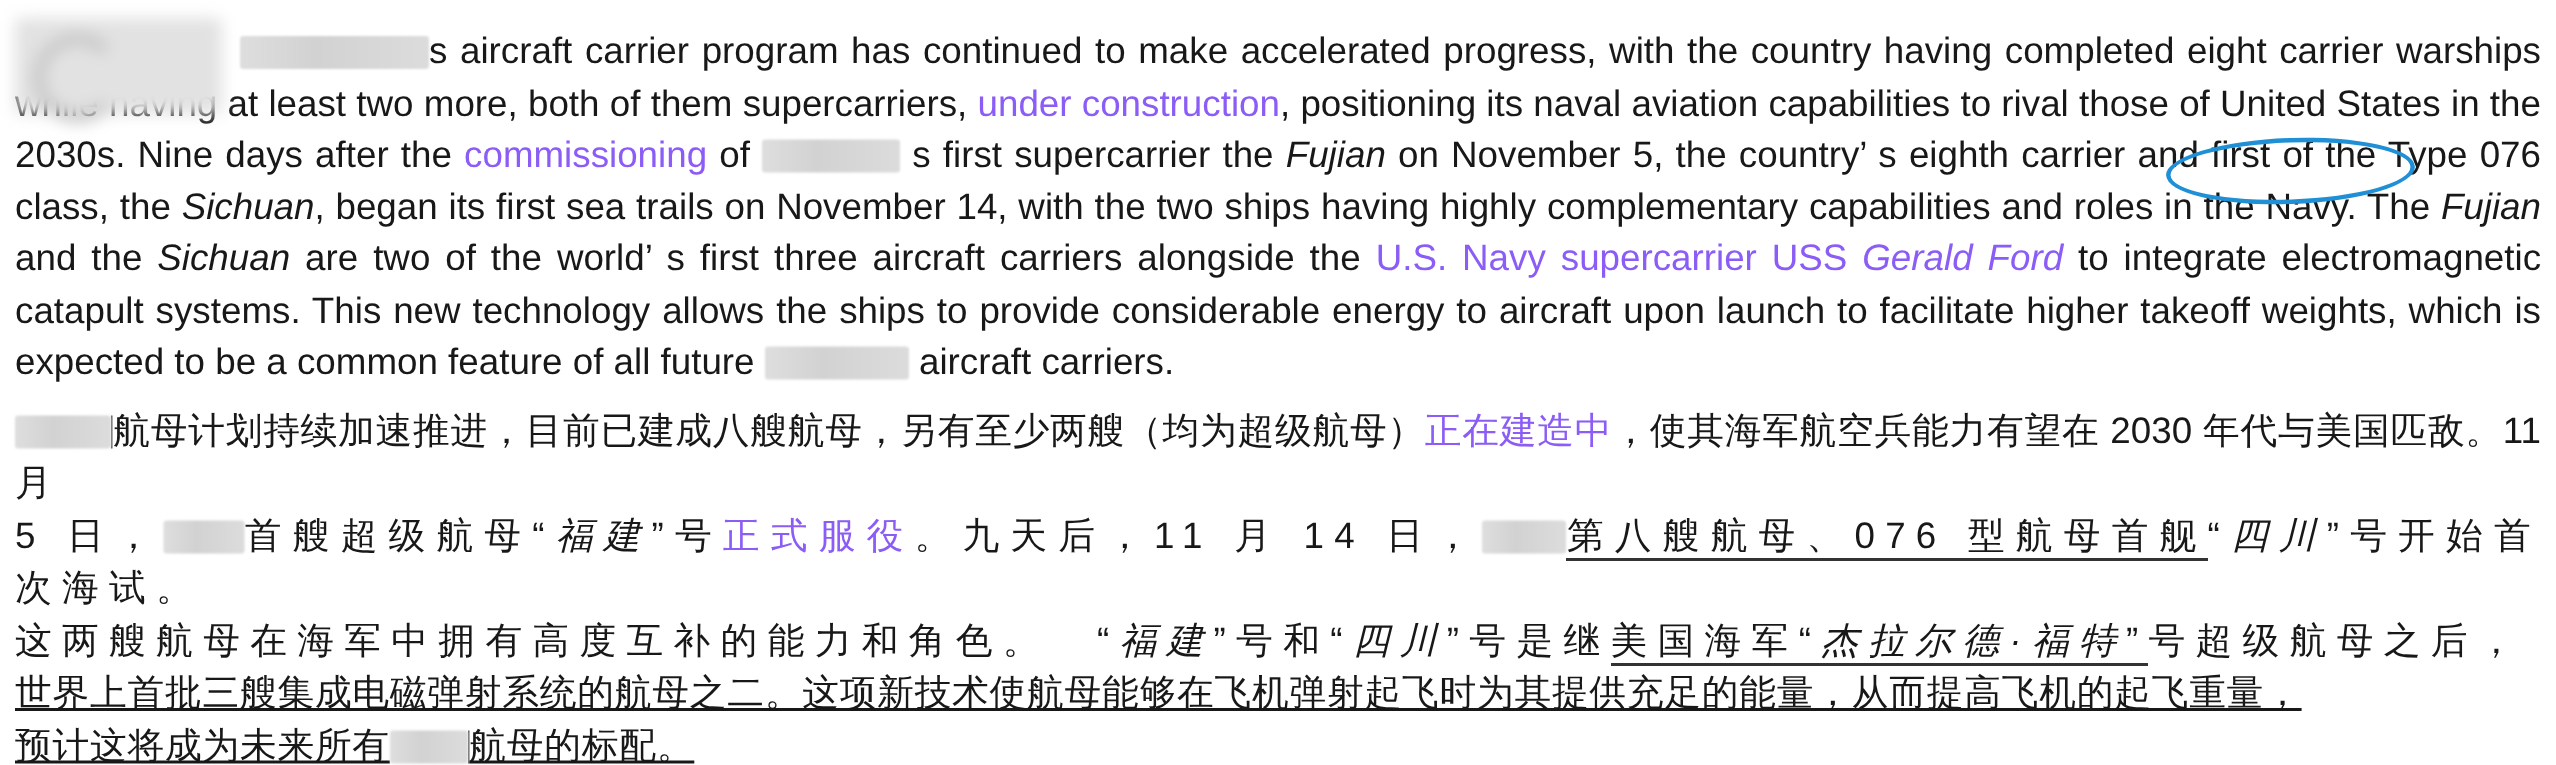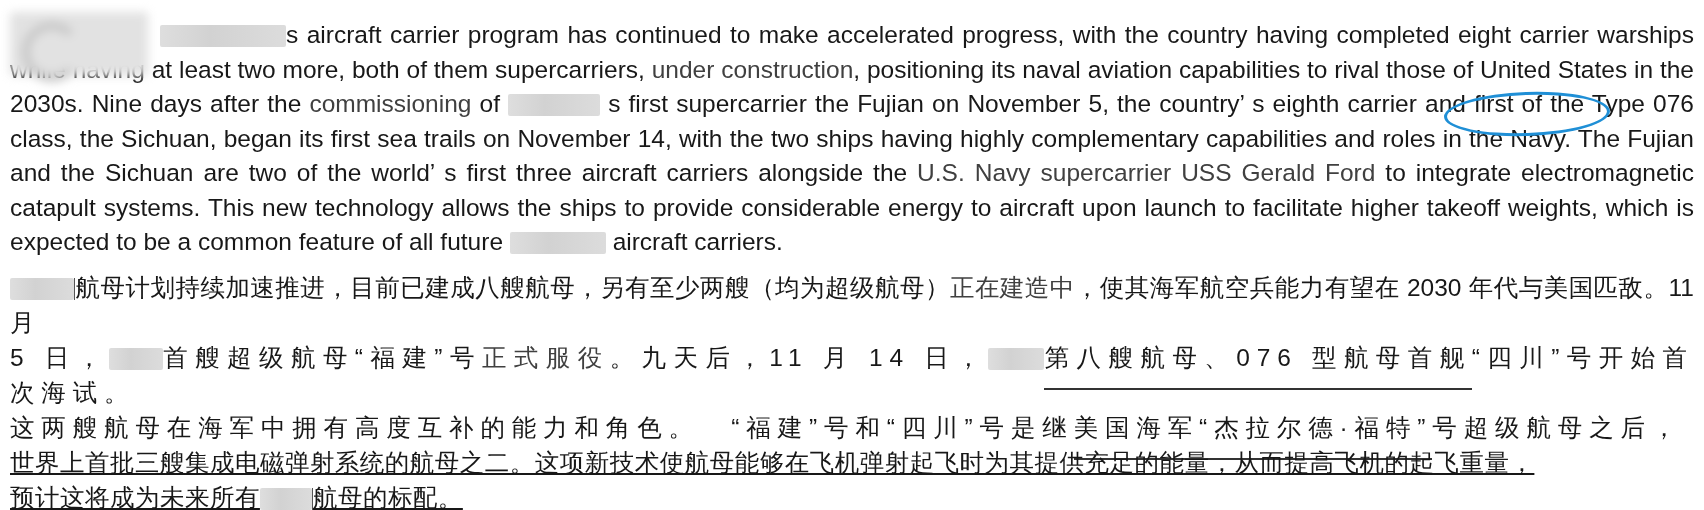--- a/index.html
+++ b/index.html
@@ -32,24 +32,25 @@
   }
   .para-cn {
     font-size: 24.5px;
     line-height: 35px;
     text-align: justify;
     margin: 0;
     text-indent: 0;
     color: #181818;
   }
   .link {
-    color: #404040;
+    color: #8b5cf6;
     text-decoration: none;
   }
   .ital {
+    font-style: italic;
   }
   .redact {
     display: inline-block;
     vertical-align: baseline;
     background: linear-gradient(90deg, #dedede, #d2d2d2 40%, #dcdcdc);
     border-radius: 2px;
     height: 22px;
     position: relative;
     top: 4px;
     filter: blur(0.6px);
@@ -91,21 +92,21 @@
   .cn-space {
     letter-spacing: 0.02em;
     text-decoration: underline;
   }
   .cn-wide {
     letter-spacing: 0.28em;
   }
   .underline-dark {
     color: #181818;
     border-bottom: 2px solid #333;
-    padding-bottom: 17px;
+    padding-bottom: 1px;
   }
   .cursor-bar {
     display: inline-block;
     width: 1px;
     height: 22px;
     background: #555;
     vertical-align: -4px;
   }
 </style>
 </head>

